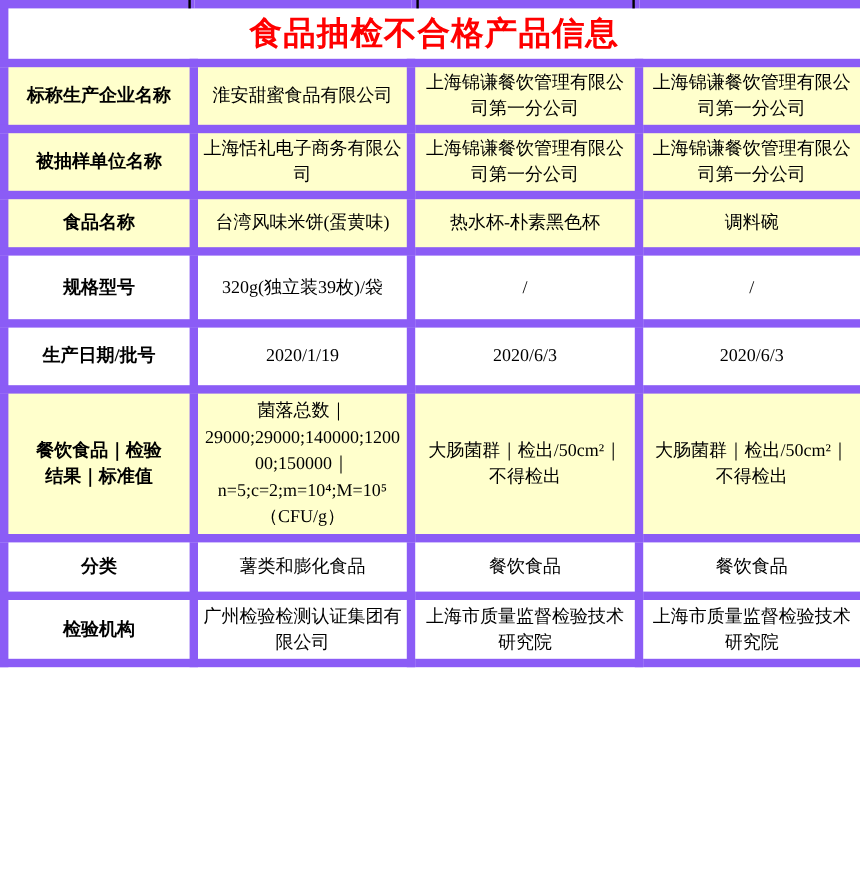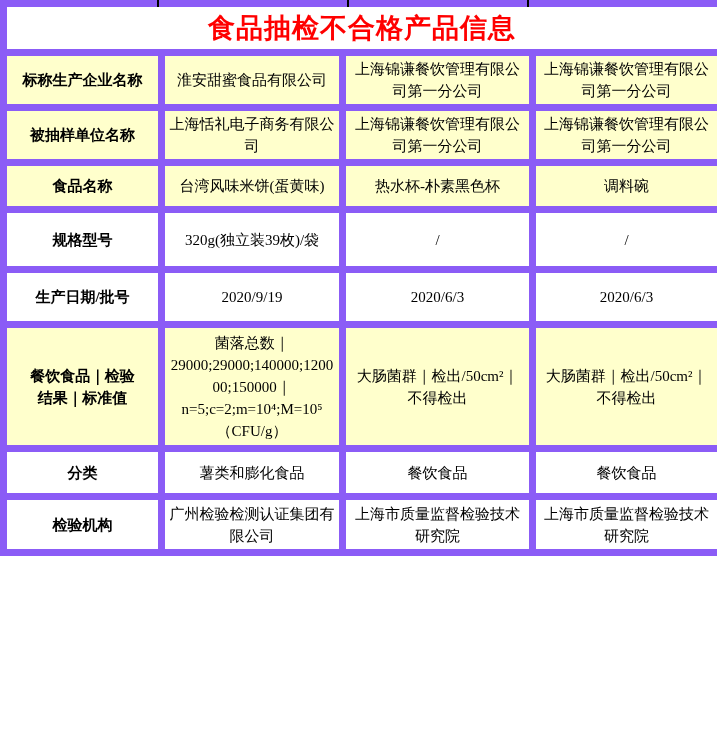--- a/index.html
+++ b/index.html
@@ -116,21 +116,21 @@
       <tr class="r6">
         <th>规格型号</th>
         <td>320g(独立装39枚)/袋</td>
         <td>/</td>
         <td>/</td>
       </tr>
 
 
       <tr class="r8">
         <th>生产日期/批号</th>
-        <td>2020/9/19</td>
+        <td>2020/1/19</td>
         <td>2020/6/3</td>
         <td>2020/6/3</td>
       </tr>
 
       <tr class="r9 hl">
         <th>餐饮食品｜检验
 结果｜标准值</th>
         <td>菌落总数｜
 29000;29000;140000;120000;150000｜
 n=5;c=2;m=10⁴;M=10⁵

